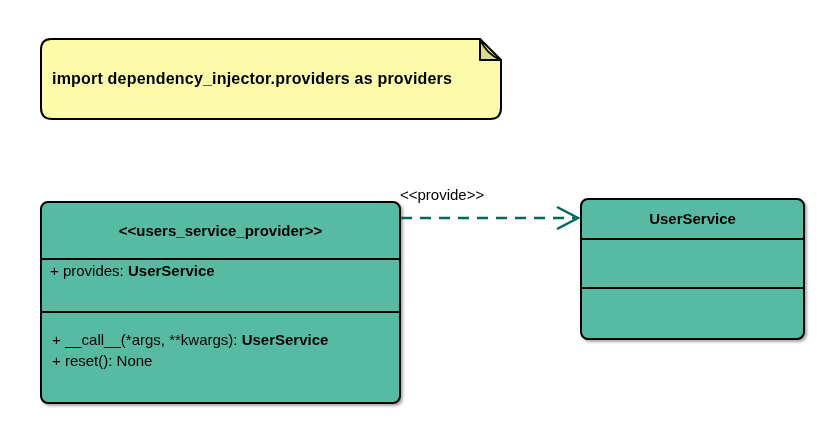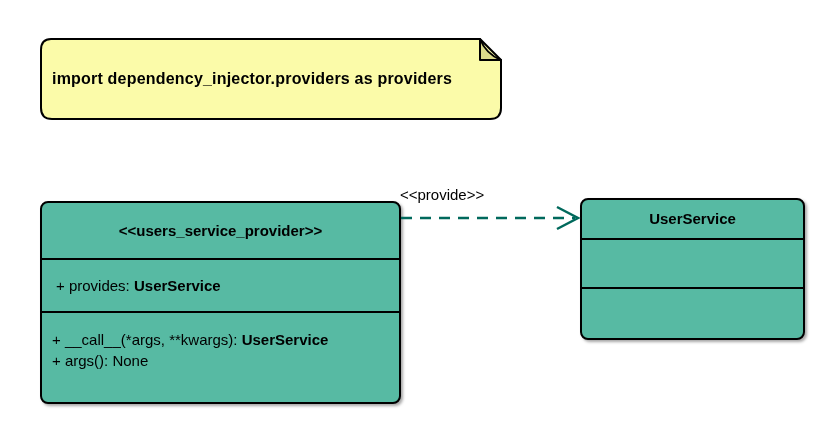--- a/index.html
+++ b/index.html
@@ -89,22 +89,22 @@
   .provider-box .class-header { height: 55px; }
   .service-box  .class-header { height: 38px; }
   .class-section {
     border-bottom: 2px solid var(--outline, #000000);
     box-sizing: border-box;
   }
   .class-section.last { border-bottom: none; flex: 1; border-radius: 14px; }
   .attrs-section {
     height: 53px;
     display: flex;
-    align-items: center;
-    padding: 0 14px;
+    align-items: flex-start;
+    padding: 0 8px;
   }
   .methods-section {
     padding: 16px 10px 0 10px;
   }
   .service-mid { height: 49px; }
   .member-line {
     font-size: 15px;
     line-height: 21px;
     white-space: pre;
   }
@@ -153,21 +153,21 @@
 
   <div class="uml-class provider-box">
     <div class="class-header">
       <div>&lt;&lt;users_service_provider&gt;&gt;</div>
     </div>
     <div class="class-section attrs-section">
       <div class="member-line"><span>+ provides: </span><span class="b">UserService</span></div>
     </div>
     <div class="class-section last methods-section">
       <div class="member-line"><span>+ __call__(*args, **kwargs): </span><span class="b">UserService</span></div>
-      <div class="member-line"><span>+ args(): None</span><span class="b"></span></div>
+      <div class="member-line"><span>+ reset(): None</span><span class="b"></span></div>
     </div>
   </div>
 
   <div class="uml-class service-box">
     <div class="class-header">
       <div>UserService</div>
     </div>
     <div class="class-section service-mid"></div>
     <div class="class-section last"></div>
   </div>

